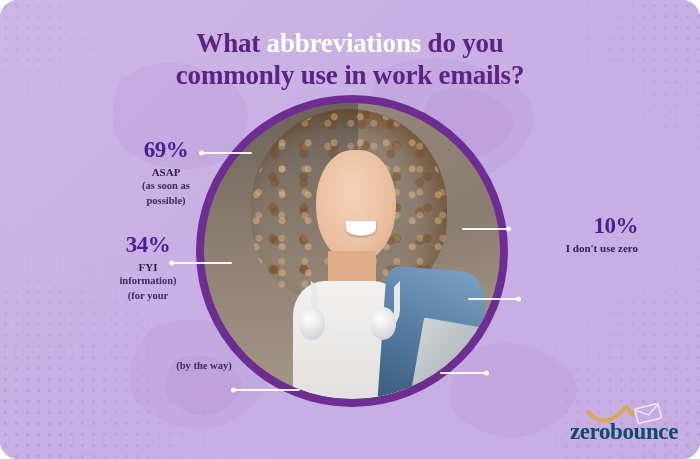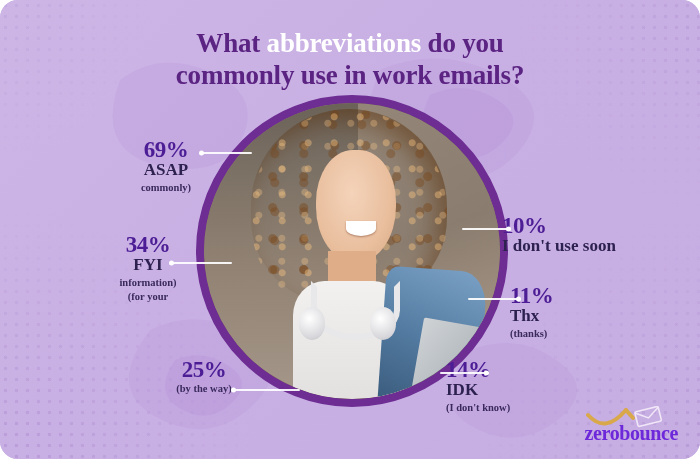--- a/index.html
+++ b/index.html
@@ -182,34 +182,35 @@
   
   .callout { position: absolute; z-index: 9; }
   .callout .pct {
     font-size: 23px;
     font-weight: 700;
     color: #4c1d95;
     line-height: 1;
     letter-spacing: -0.5px;
   }
   .callout .abbr {
-    font-size: 17px;
+    font-size: 11px;
     font-weight: 700;
     color: #2d2150;
+    margin-top: 5px;
     line-height: 1.1;
   }
   .callout .sub {
     font-size: 10.5px;
     font-weight: 700;
     color: #3a2a5c;
     margin-top: 2px;
     line-height: 1.2;
   }
   .left  { text-align: center; }
-  .right { text-align: left; }
+  .right { text-align: right; }
 
   
   .connector {
     position: absolute;
     height: 2px;
     background: rgba(255,255,255,0.92);
     z-index: 9;
     border-radius: 2px;
   }
   .connector::before {
@@ -228,23 +229,23 @@
   .logo {
     position: absolute;
     right: 22px;
     bottom: 16px;
     z-index: 10;
     display: flex;
     align-items: flex-end;
     gap: 0;
   }
   .logo-text {
-    font-size: 20px;
-    font-weight: 700;
-    color: #6d28d9;
+    font-size: 23px;
+    font-weight: 700;
+    color: #0c4a6e;
     letter-spacing: -0.4px;
     line-height: 1;
   }
   .logo-mark {
     position: absolute;
     right: 8px;
     top: -17px;
     width: 84px;
     height: 24px;
   }
@@ -289,56 +290,46 @@
       <div class="headphone-band"></div>
       <div class="hp-cup-l"></div>
       <div class="hp-cup-r"></div>
       <div class="laptop"></div>
     </div>
   </div>
 
   <div class="callout left" style="left:108px; top:138px; width:116px;">
     <div class="pct">69%</div>
     <div class="abbr">ASAP</div>
-    <div class="sub">commonly)</div>
+    <div class="sub">(as soon as</div>
+    <div class="sub">possible)</div>
   </div>
   <div class="connector from-left" style="left:200px; top:152px; width:52px;"></div>
 
   <div class="callout left" style="left:84px; top:233px; width:128px;">
     <div class="pct">34%</div>
     <div class="abbr">FYI</div>
     <div class="sub">information)</div>
     <div class="sub">(for your</div>
   </div>
   <div class="connector from-left" style="left:170px; top:262px; width:62px;"></div>
 
   <div class="callout left" style="left:140px; top:358px; width:128px;">
-    <div class="pct">25%</div>
     <div class="sub">(by the way)</div>
   </div>
   <div class="connector from-left" style="left:232px; top:389px; width:68px;"></div>
 
   <div class="callout right" style="left:502px; top:214px; width:136px;">
     <div class="pct">10%</div>
-    <div class="abbr">I don't use soon</div>
+    <div class="abbr">I don't use zero</div>
   </div>
   <div class="connector from-right" style="left:462px; top:228px; width:48px;"></div>
 
-  <div class="callout right" style="left:510px; top:284px; width:110px;">
-    <div class="pct">11%</div>
-    <div class="abbr">Thx</div>
-    <div class="sub">(thanks)</div>
-  </div>
   <div class="connector from-right" style="left:468px; top:298px; width:52px;"></div>
 
-  <div class="callout right" style="left:446px; top:358px; width:130px;">
-    <div class="pct">14%</div>
-    <div class="abbr">IDK</div>
-    <div class="sub">(I don't know)</div>
-  </div>
   <div class="connector from-right" style="left:440px; top:372px; width:48px;"></div>
 
   <div class="logo">
     <svg class="logo-mark" viewBox="0 0 84 24">
       <path d="M2 9 C14 22, 26 20, 40 4" fill="none" stroke="#d9a84a" stroke-width="4" stroke-linecap="round"></path>
       <path d="M40 4 L47 12" fill="none" stroke="#d9a84a" stroke-width="4" stroke-linecap="round"></path>
       <g fill="none" stroke="#f0e6f7" stroke-width="1.6" transform="rotate(-14 62 10)">
         <rect x="50" y="3" width="24" height="15" rx="1.5"></rect>
         <path d="M50 4 L62 12 L74 4"></path>
       </g>

